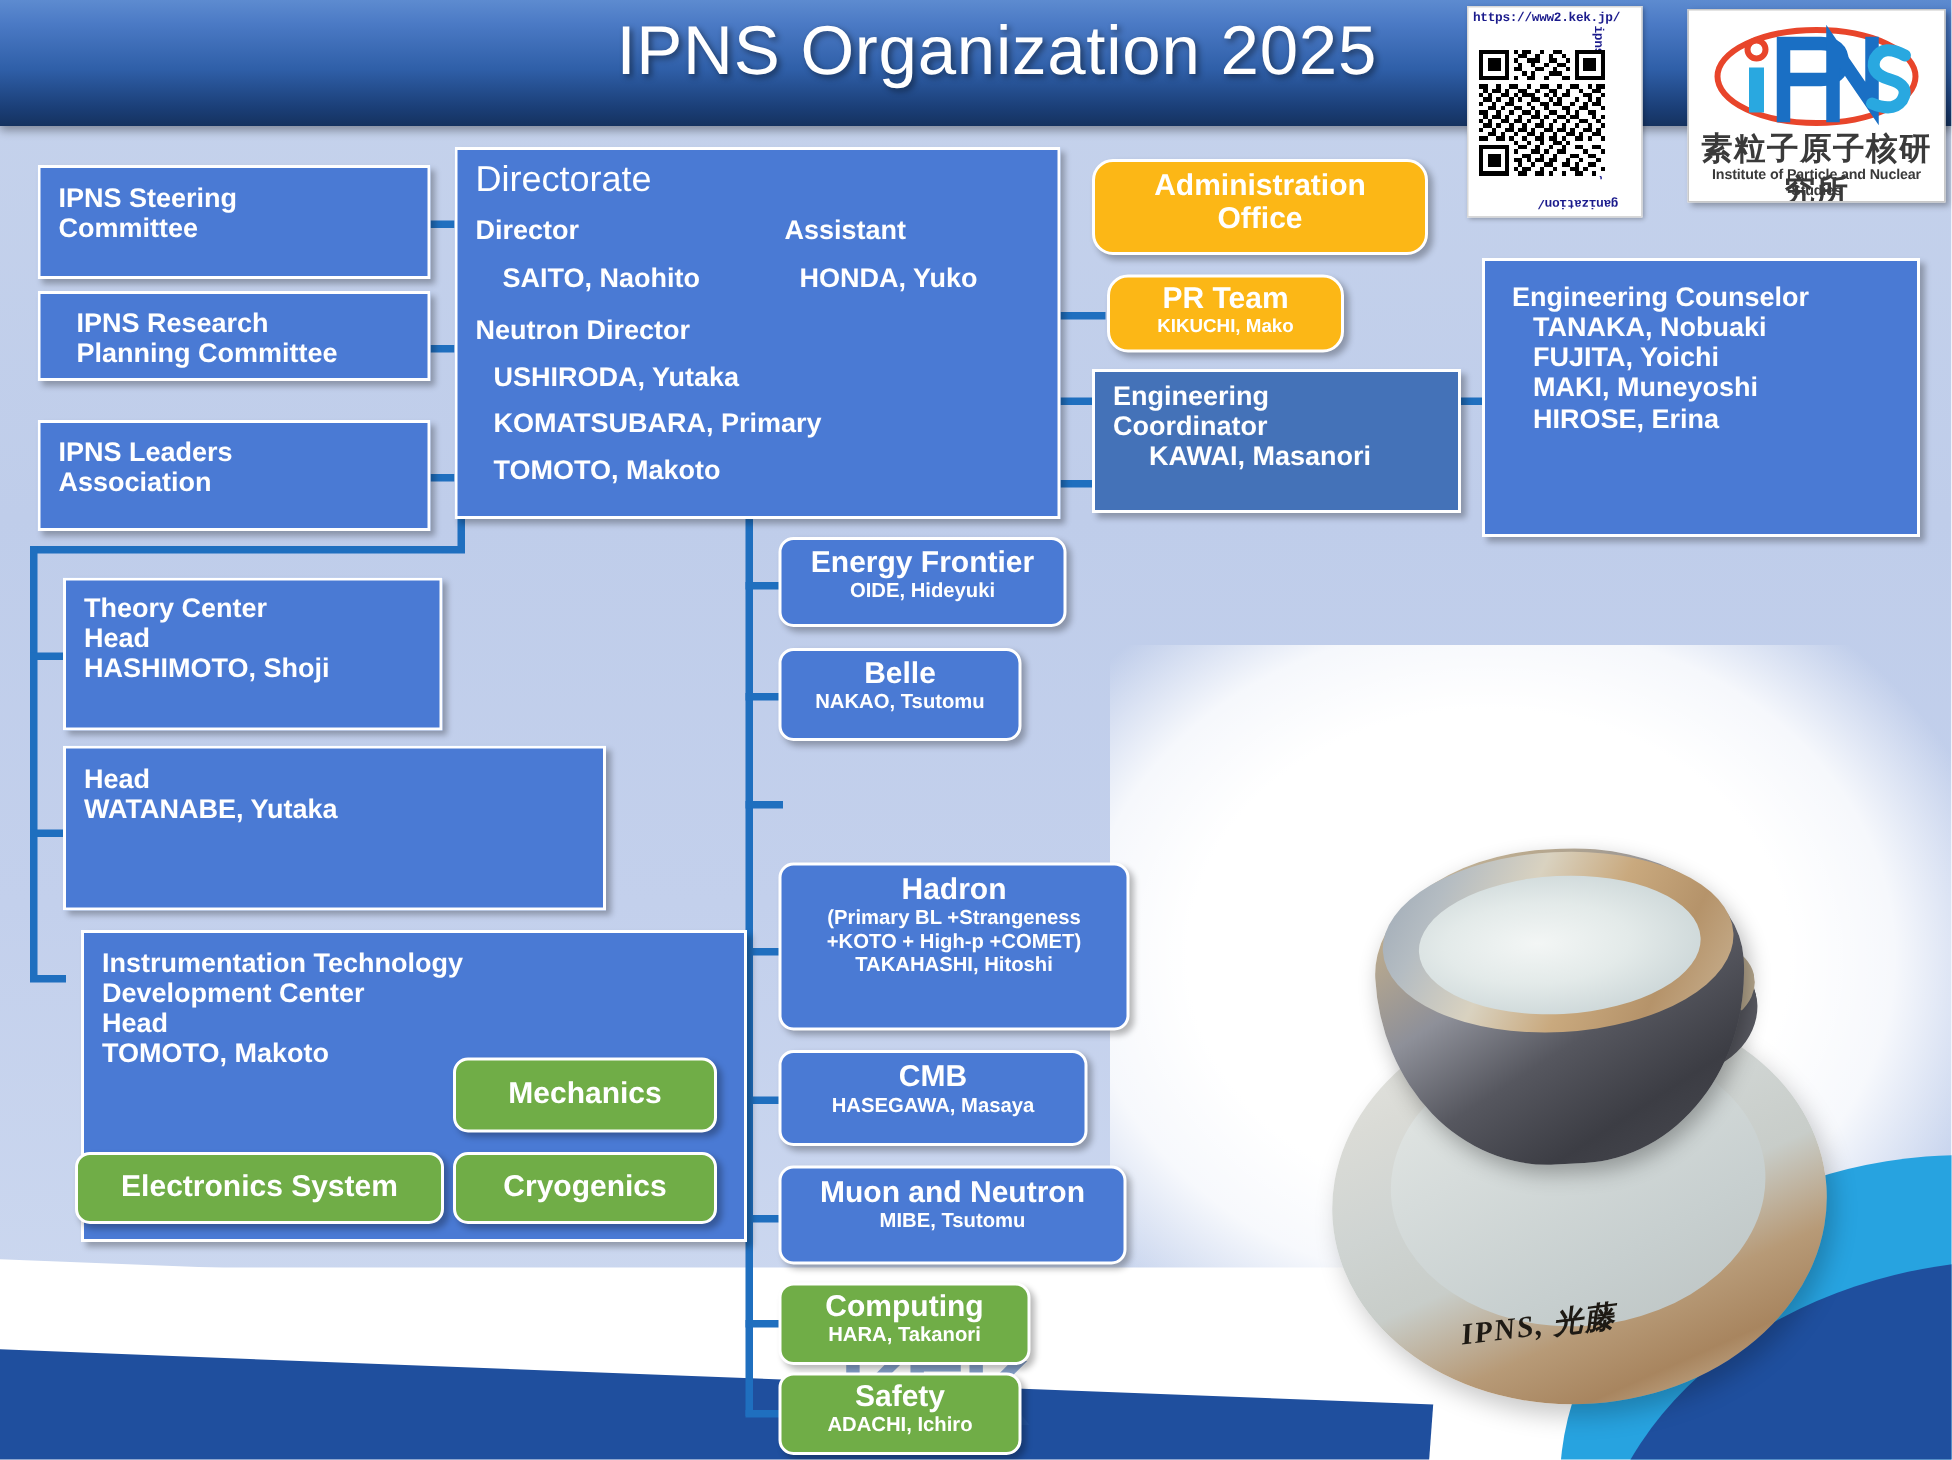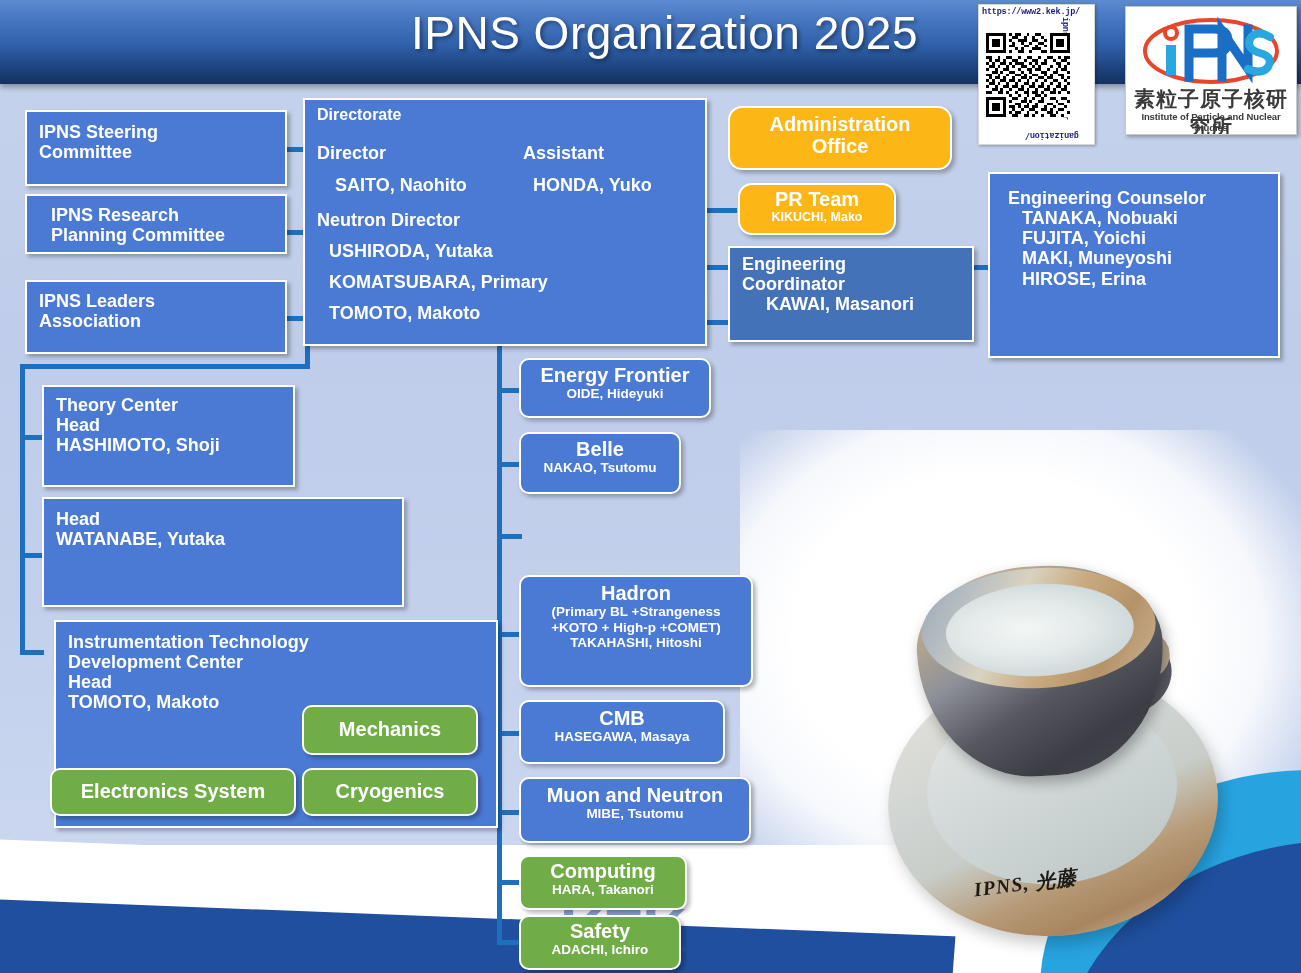--- a/index.html
+++ b/index.html
@@ -104,21 +104,21 @@
     color:#ffffff;
   }
   .box.blue{background:#4a7ad4;}
   .box.blue-dark{background:#4472b8;}
   .box.round{border-radius:10px;}
   .box.round-lg{border-radius:14px;}
   .box.orange{background:#fcb716;}
   .box.green{background:#70ad47;}
 
   .t{display:block;line-height:1.12;}
-  .title-lg{font-size:16px;font-weight:bold;}
+  .title-lg{font-size:24px;font-weight:normal;}
   .title-md{font-size:20px;font-weight:bold;}
   .title-sm{font-size:18px;font-weight:bold;}
   .sub{font-size:13.5px;font-weight:bold;}
   .sub-sm{font-size:12.5px;font-weight:bold;}
   .ctr{text-align:center;}
 
   
   .ln{position:absolute;background:#1f6fbf;}
   .lnh{height:5px;}
   .lnv{width:5px;}

